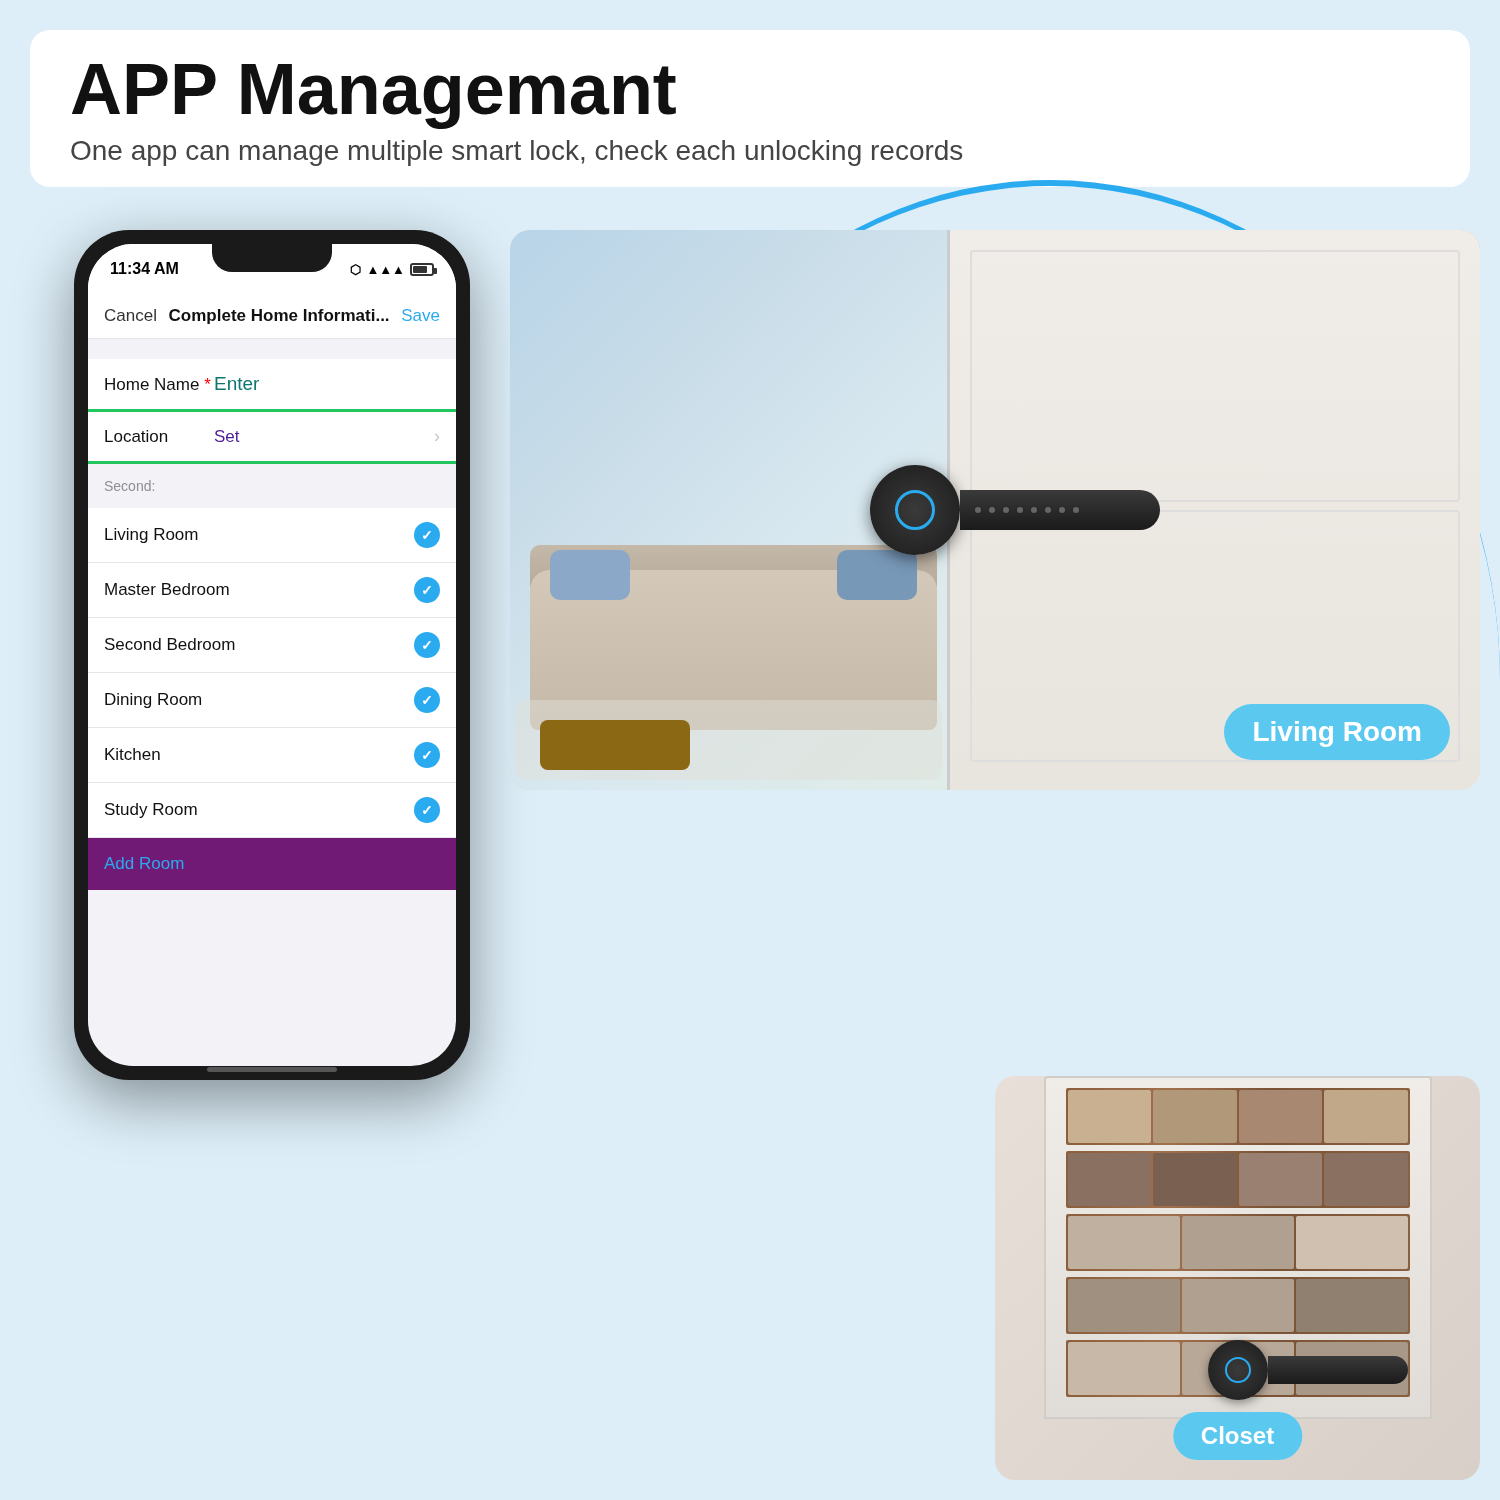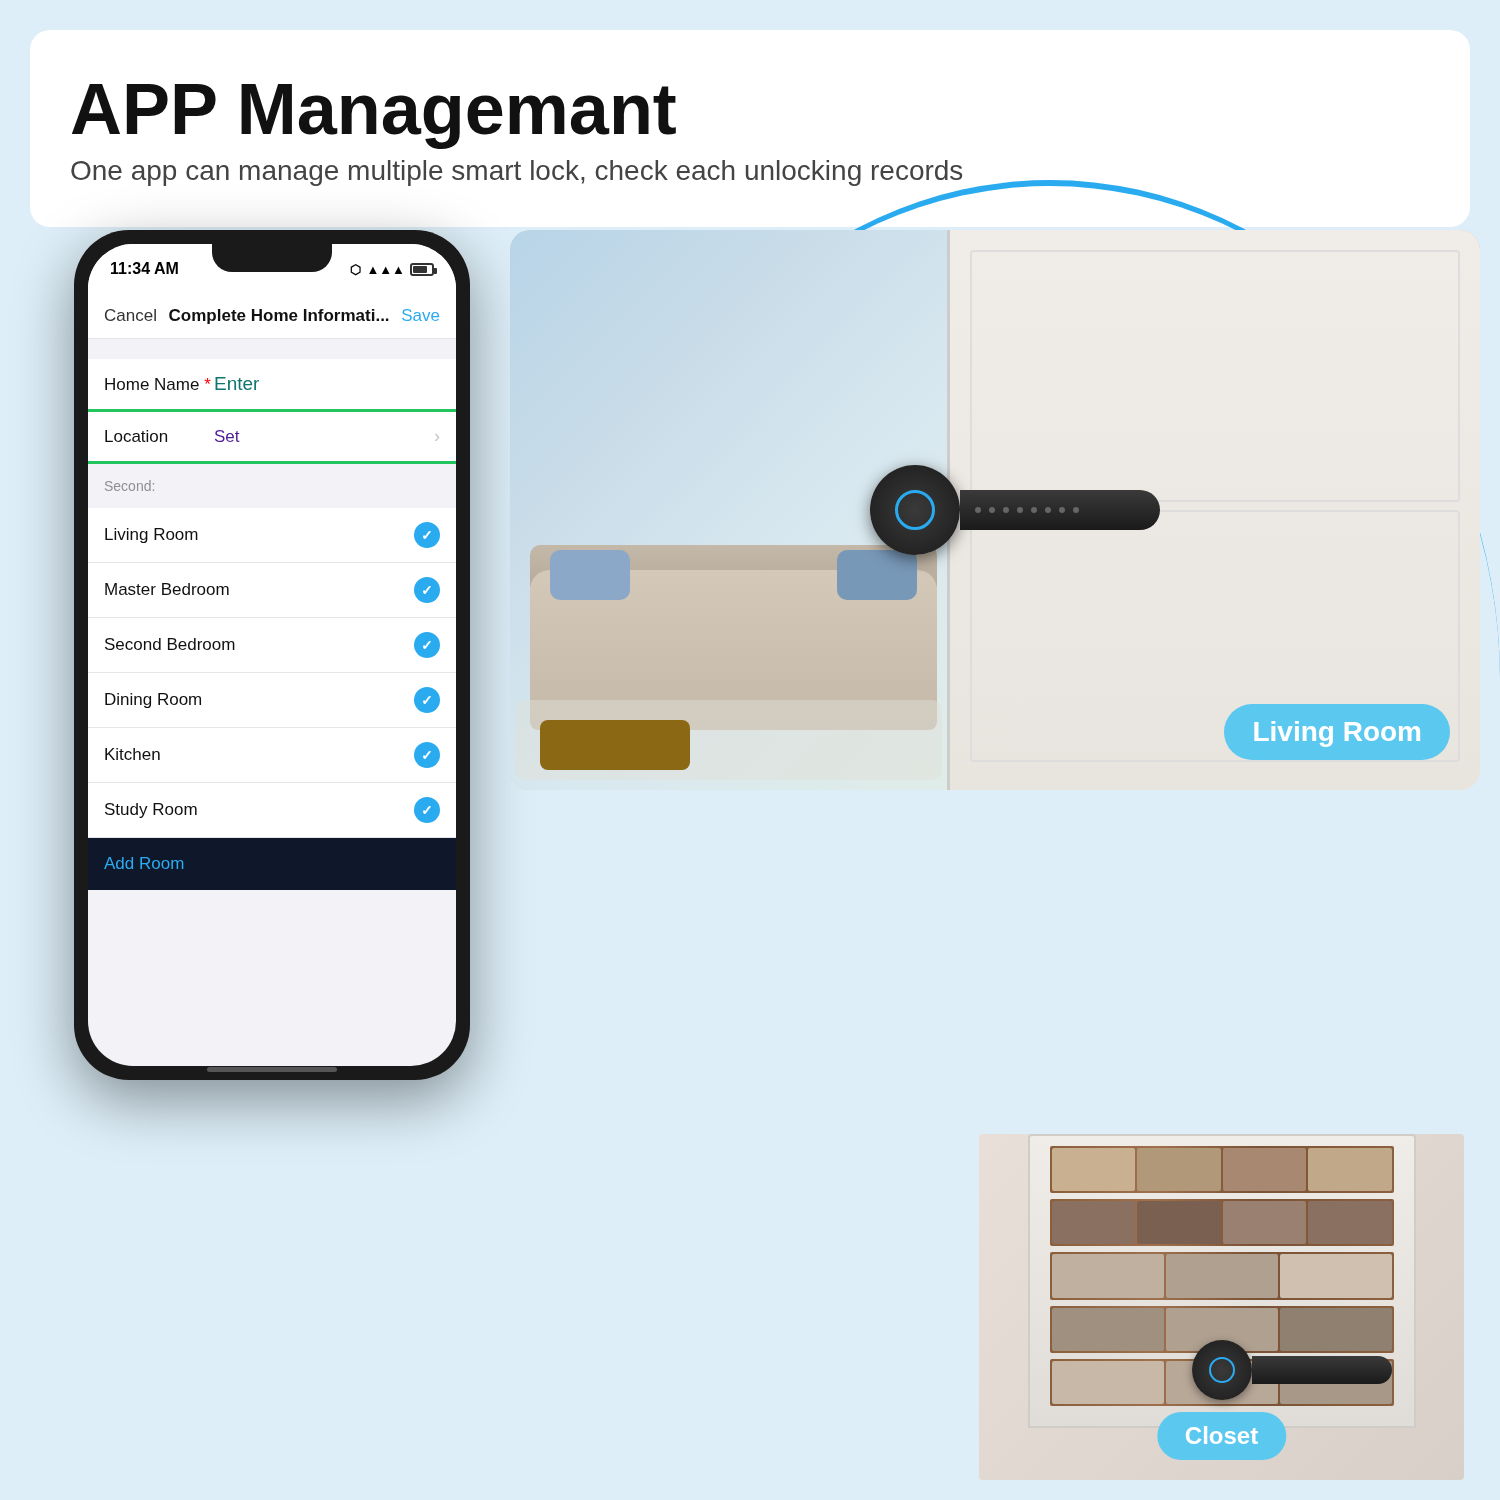--- a/index.html
+++ b/index.html
@@ -13,21 +13,21 @@
     }
 
     
     .header {
       position: absolute;
       top: 30px;
       left: 30px;
       right: 30px;
       background: white;
       border-radius: 20px;
-      padding: 40px 40px;
+      padding: 20px 40px;
     }
     .header-title {
       font-size: 72px;
       font-weight: 900;
       color: #111;
       line-height: 1.1;
     }
     .header-subtitle {
       font-size: 28px;
       color: #444;
@@ -177,21 +177,21 @@
       display: flex; align-items: center; justify-content: center;
       color: white;
       font-size: 14px;
       font-weight: 700;
     }
 
     .add-room {
       padding: 16px;
       font-size: 17px;
       color: #2aabf0;
-      background: #0f172a;
+      background: #701a75;
     }
 
     
     .phone-home {
       position: absolute;
       bottom: 8px;
       left: 50%;
       transform: translateX(-50%);
       width: 130px;
       height: 5px;
@@ -357,24 +357,24 @@
       bottom: 0;
       left: 0;
       width: 48%;
       height: 390px;
       border-radius: 20px;
       overflow: hidden;
     }
     .photo-bottom-right {
       position: absolute;
       bottom: 0;
-      right: 16px;
+      right: 0;
       width: 50%;
-      height: 346px;
-      border-radius: 4px;
+      height: 404px;
+      border-radius: 20px;
       overflow: hidden;
     }
 
     
     .bedroom-scene {
       width: 100%; height: 100%;
       background: linear-gradient(135deg, #c8b8a8 0%, #b8a898 50%, #a89888 100%);
       position: relative;
     }
     .bedroom-bed {

